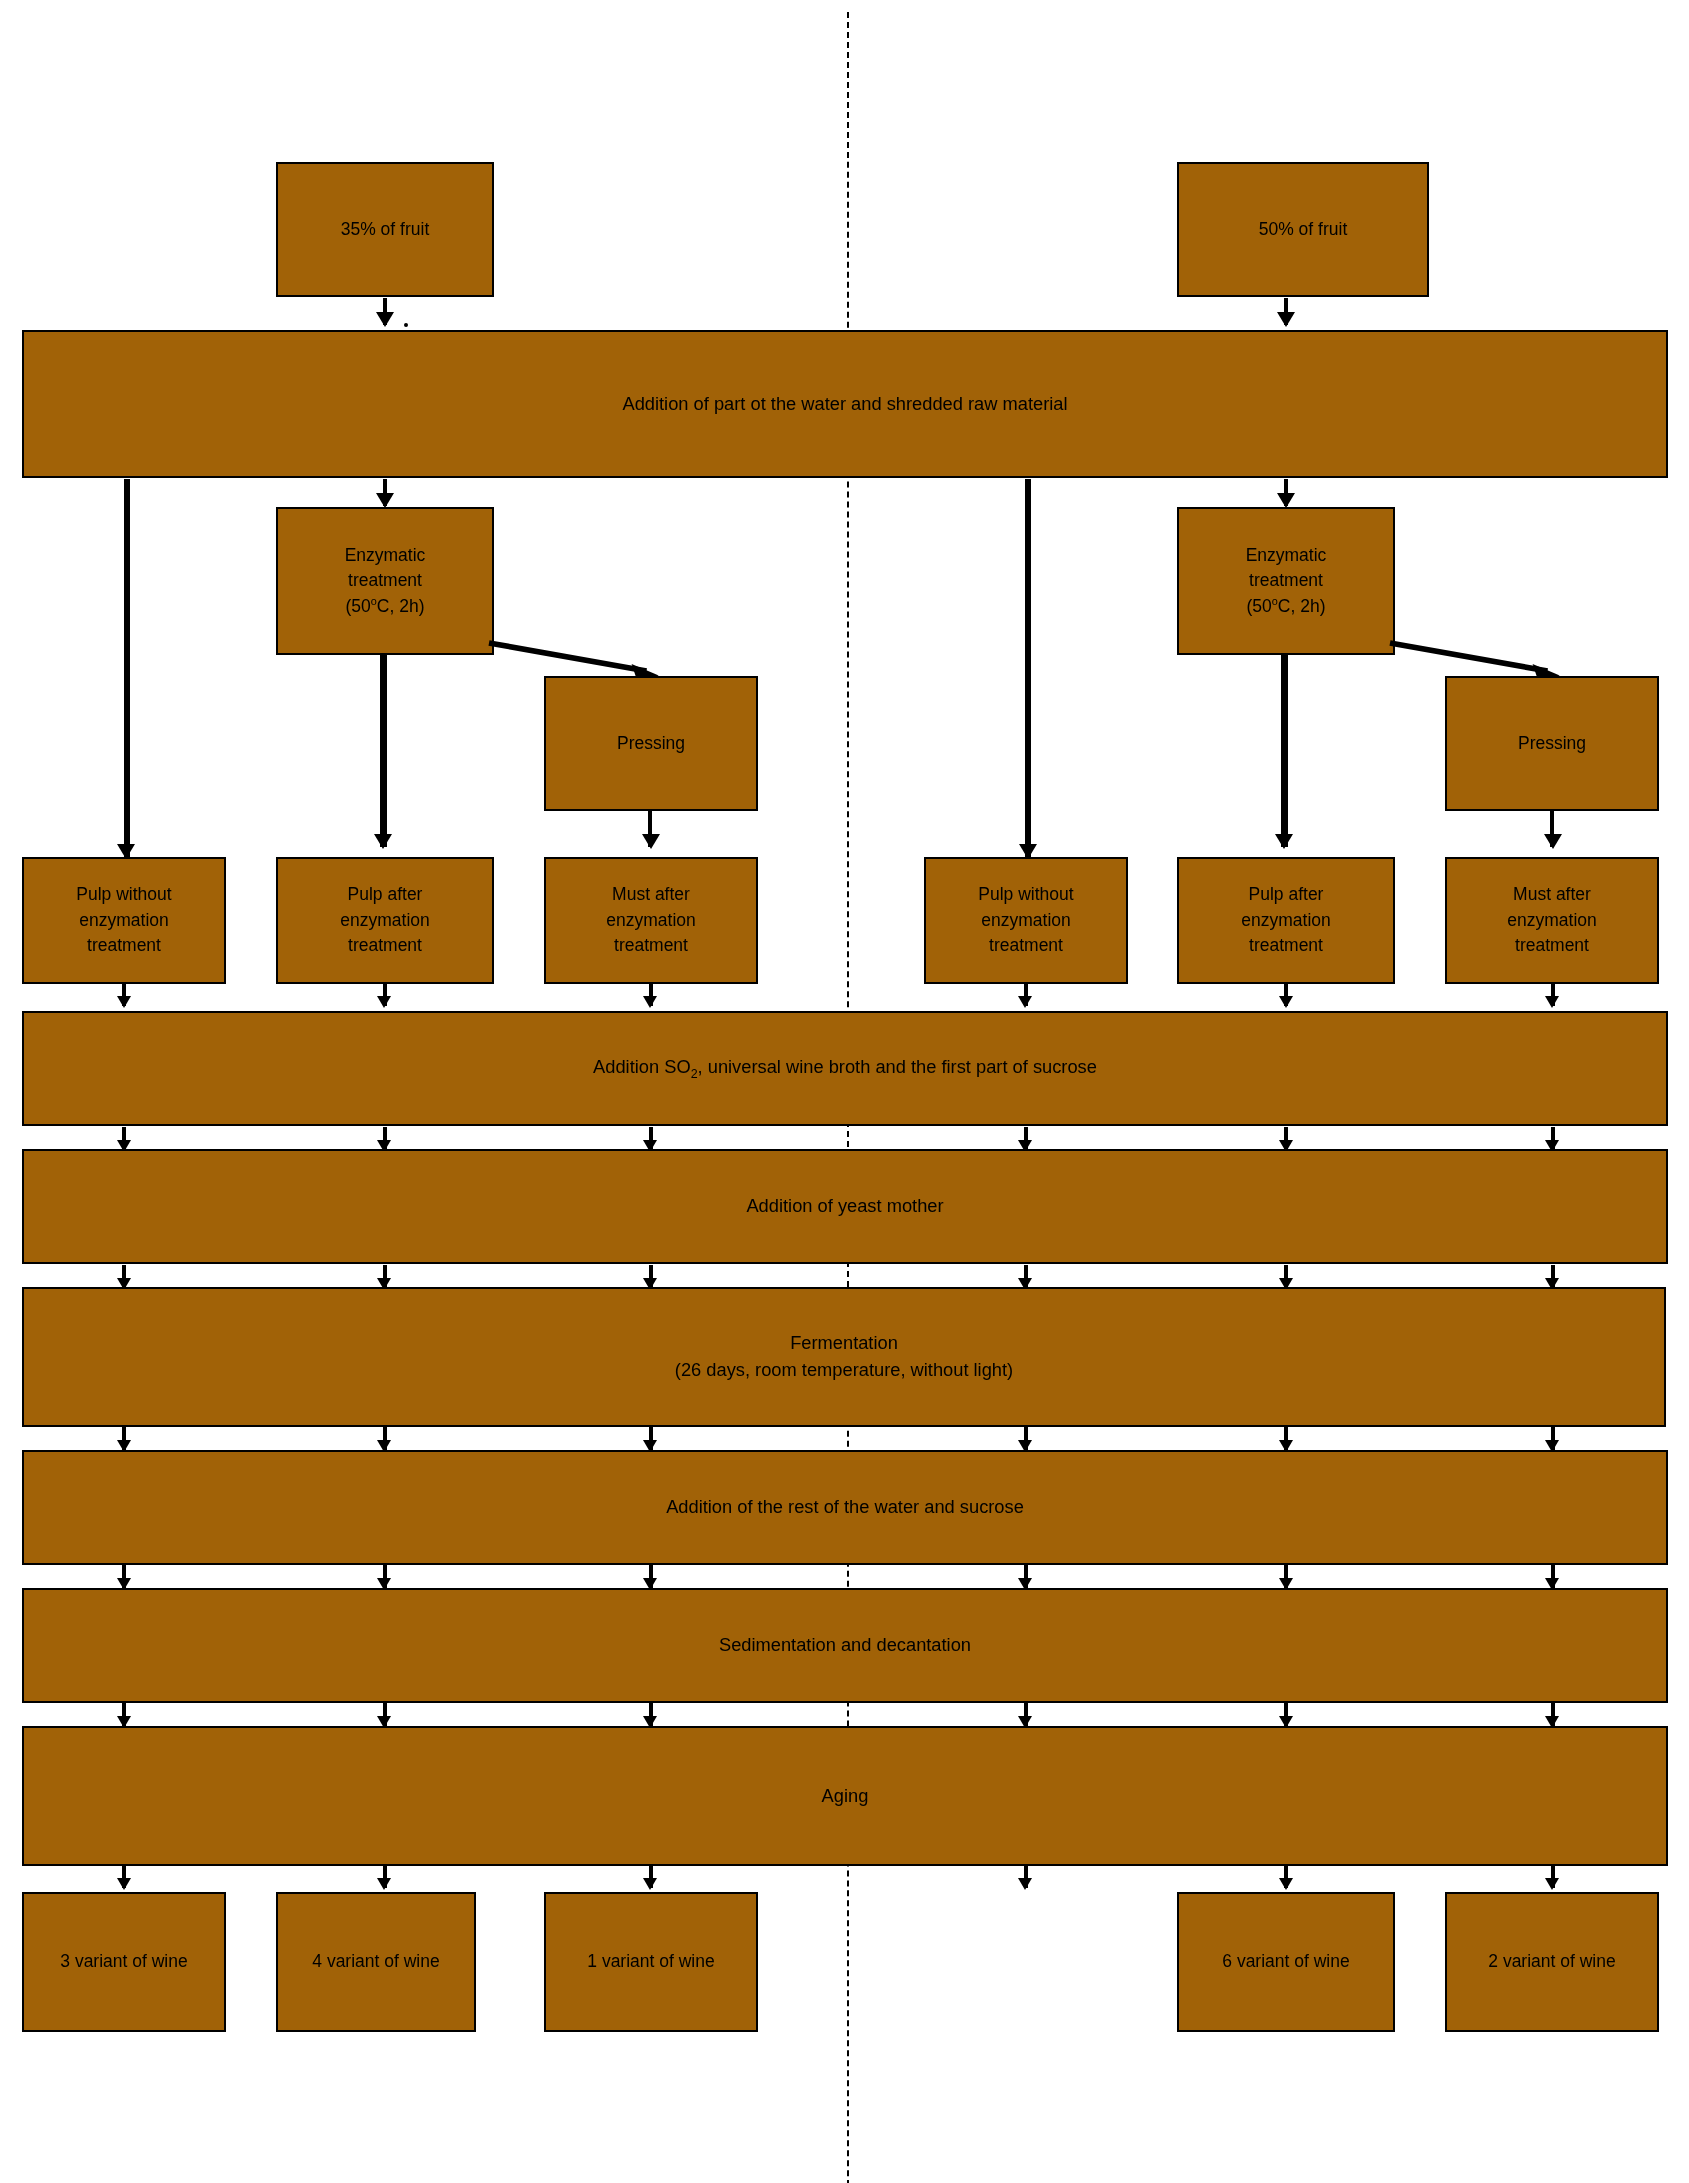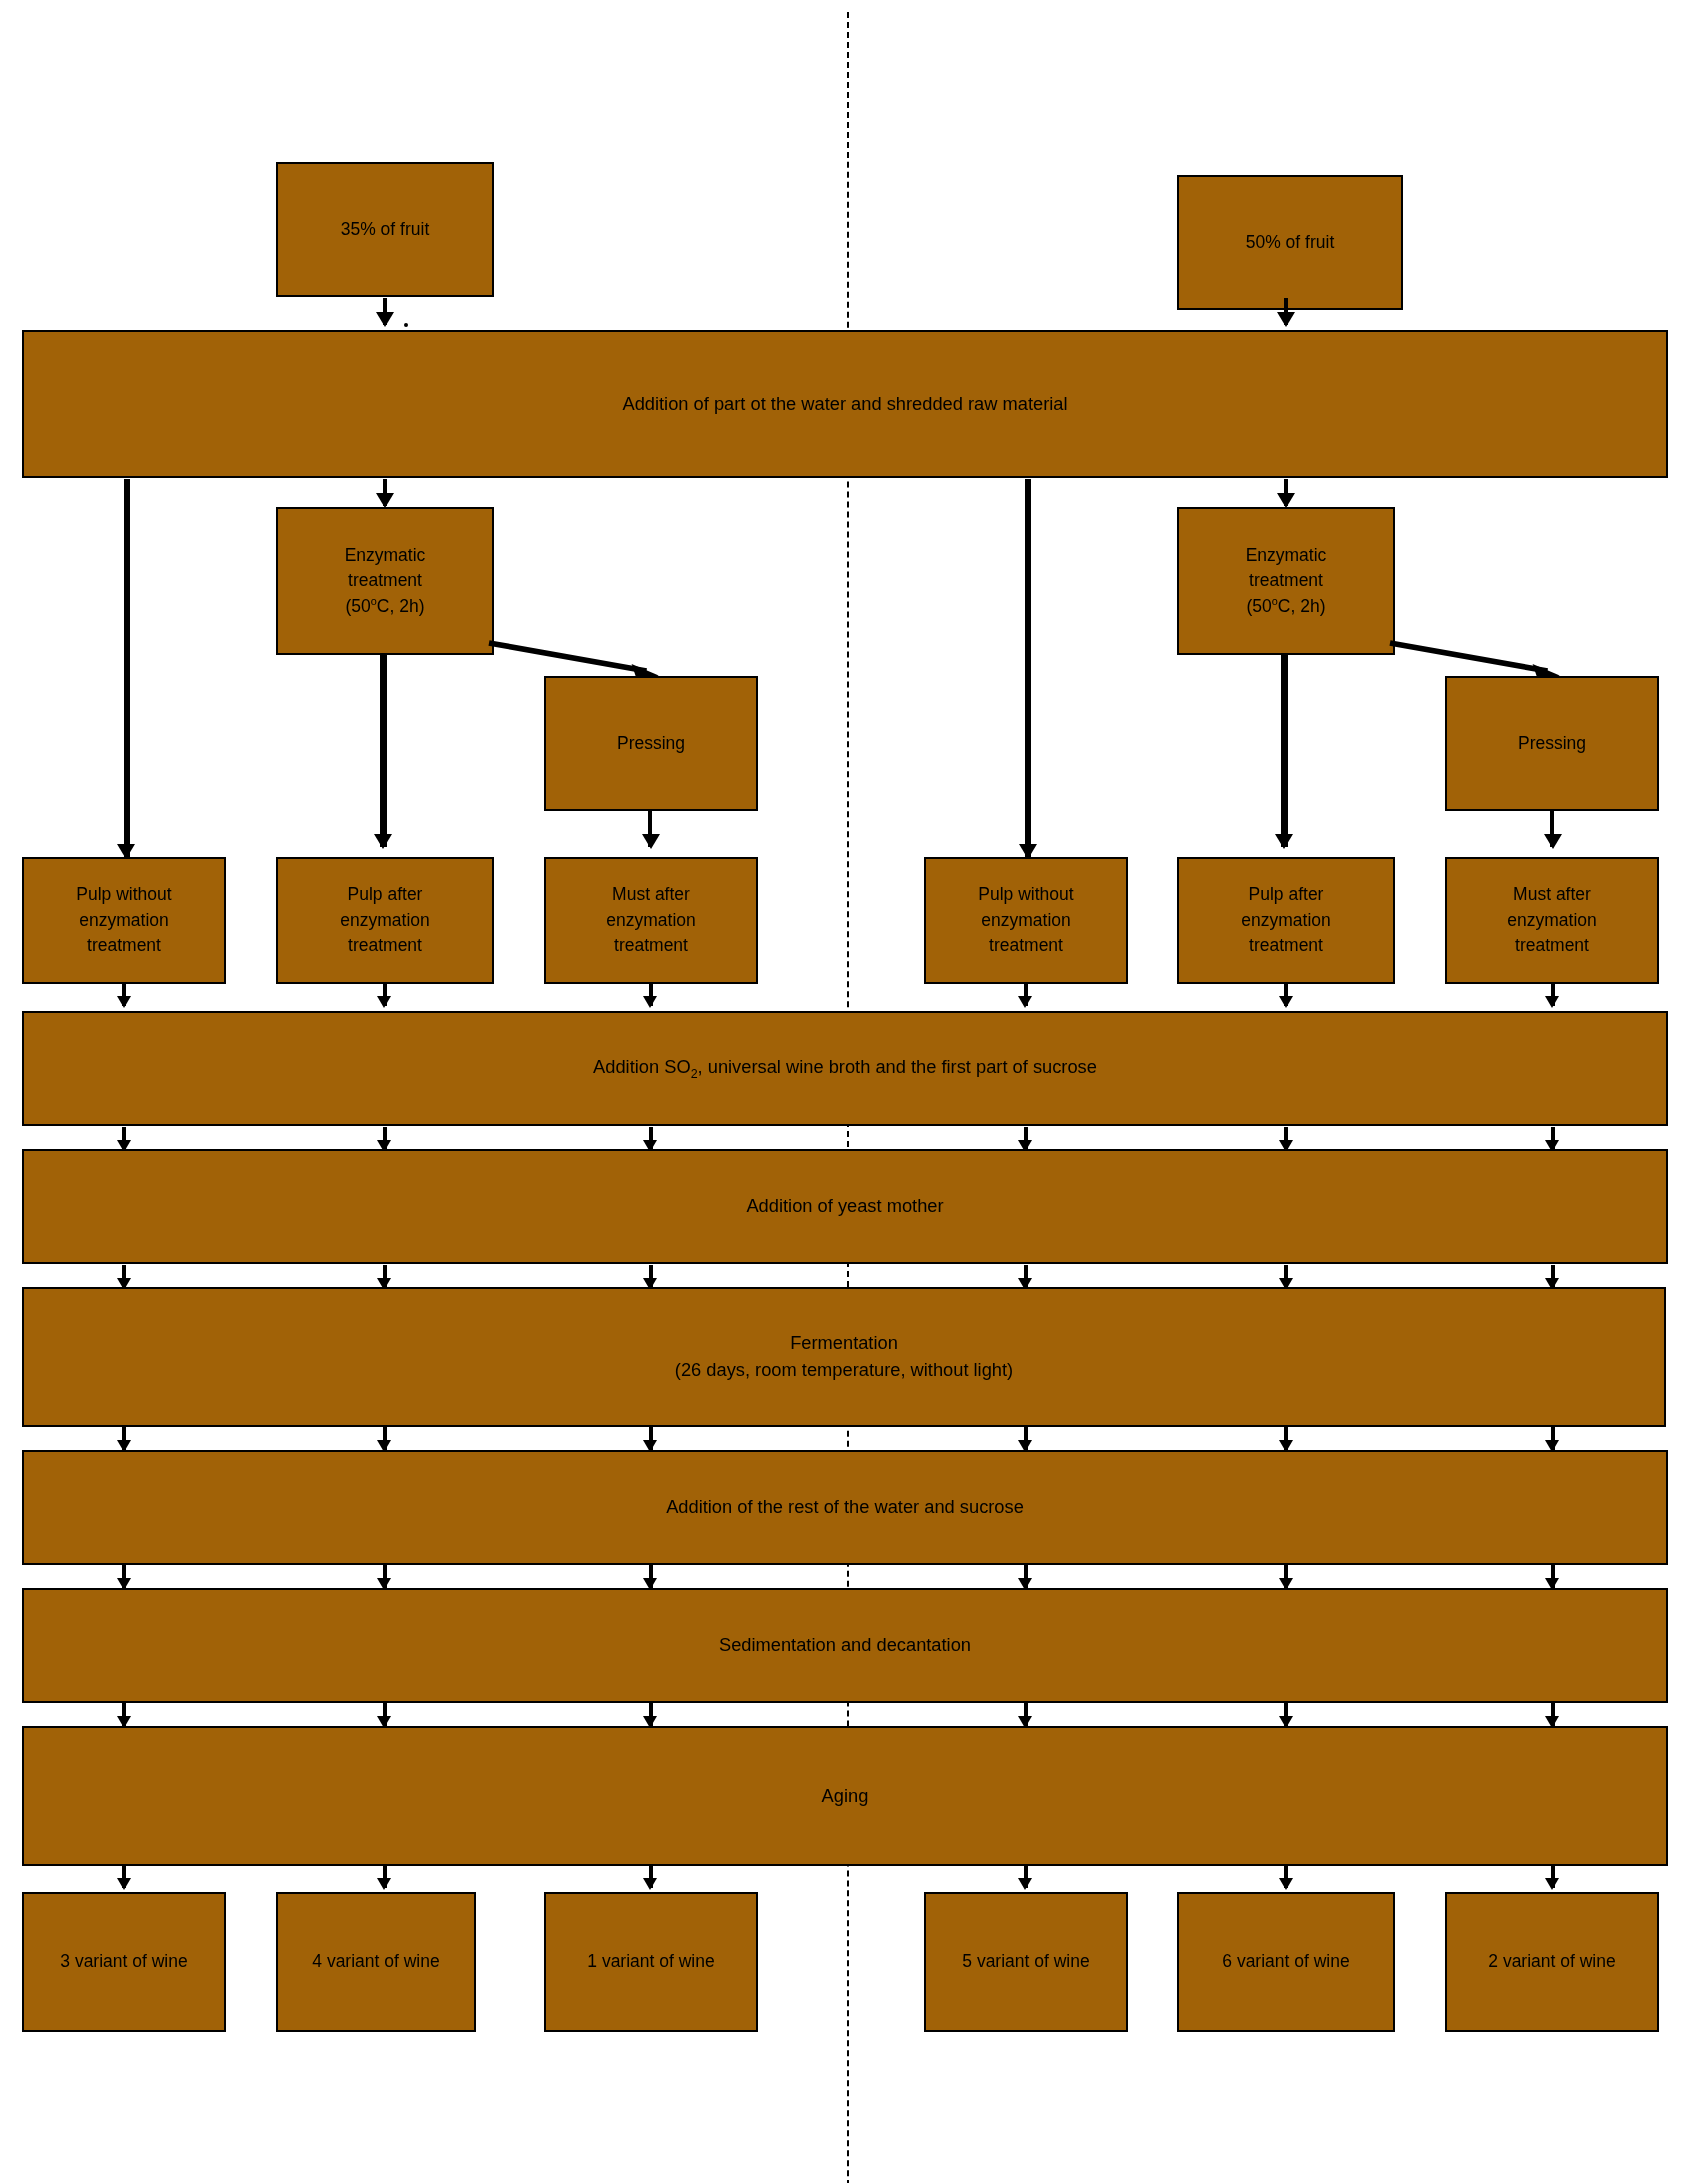--- a/index.html
+++ b/index.html
@@ -91,21 +91,21 @@
   <div class="node smallbox" style="left:276px; top:162px; width:218px; height:135px;">
     <span class="lines">
         <span class="l">35% of fruit</span>
       </span>
   </div>
 
   <div class="vline" style="left:383px; top:298px; width:4.4px; height:27px;"></div>
   <div class="arrowhead" style="left:376px; top:312px;"></div>
   <div class="dot" style="left:404px; top:323px;"></div>
 
-  <div class="node smallbox" style="left:1177px; top:175px; width:226px; height:135px;">
+  <div class="node smallbox" style="left:1177px; top:162px; width:252px; height:135px;">
     <span class="lines">
         <span class="l">50% of fruit</span>
       </span>
   </div>
   <div class="vline" style="left:1284px; top:298px; width:4.4px; height:27px;"></div>
   <div class="arrowhead" style="left:1277px; top:312px;"></div>
 
   <div class="node banner" style="left:22px; top:330px; width:1646px; height:148px;">
     <span class="lines">
         <span class="l">Addition of part ot the water and shredded raw material</span>
@@ -351,25 +351,20 @@
   <div class="node smallbox" style="left:276px; top:1892px; width:200px; height:140px;">
     <span class="lines">
         <span class="l">4 variant of wine</span>
       </span>
   </div>
   <div class="node smallbox" style="left:544px; top:1892px; width:214px; height:140px;">
     <span class="lines">
         <span class="l">1 variant of wine</span>
       </span>
   </div>
-  <div class="node smallbox" style="left:924px; top:1892px; width:204px; height:140px;">
-    <span class="lines">
-        <span class="l">5 variant of wine</span>
-      </span>
-  </div>
   <div class="node smallbox" style="left:1177px; top:1892px; width:218px; height:140px;">
     <span class="lines">
         <span class="l">6 variant of wine</span>
       </span>
   </div>
   <div class="node smallbox" style="left:1445px; top:1892px; width:214px; height:140px;">
     <span class="lines">
         <span class="l">2 variant of wine</span>
       </span>
   </div>

